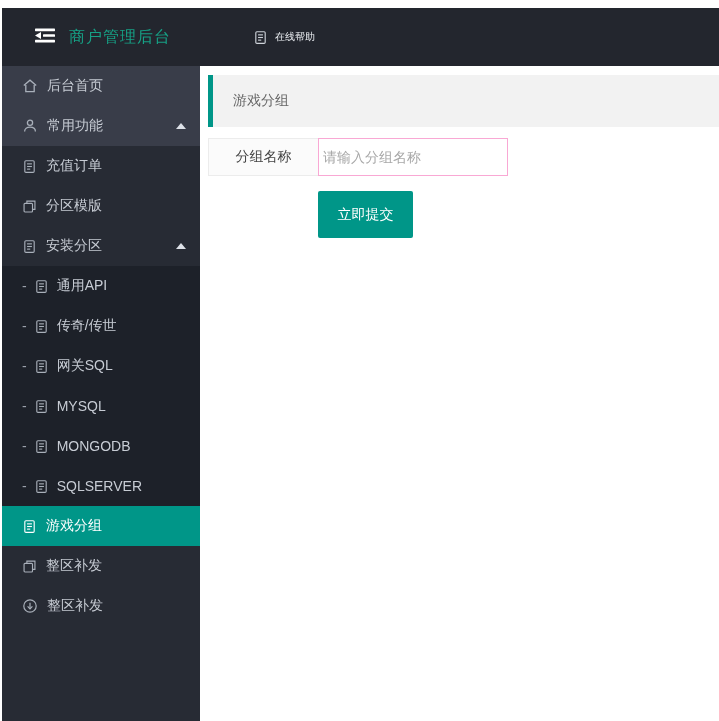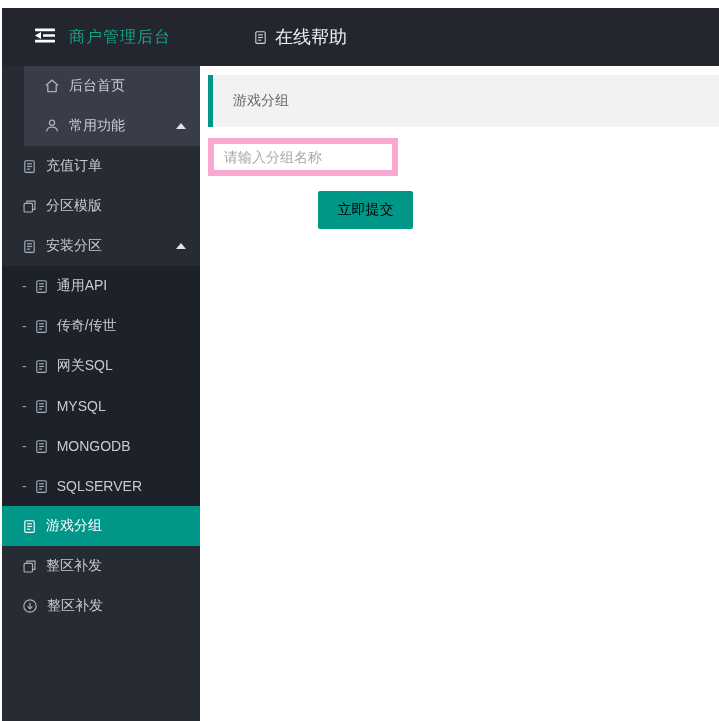--- a/index.html
+++ b/index.html
@@ -17,56 +17,56 @@
     width:719px;height:721px;position:relative;overflow:hidden;
     background:#ffffff;
     font-family:"Liberation Sans","DejaVu Sans",sans-serif;
   }
   .app{position:absolute;left:2px;top:8px;right:0;bottom:0;display:flex;flex-direction:column;justify-content:space-between;}
 
   
   .header{flex:0 0 58px;height:58px;background:var(--header-bg);display:flex;align-items:center;}
   .collapse-btn{margin-left:32px;color:#ffffff;display:flex;align-items:center;cursor:pointer;}
   .brand{color:var(--brand-teal);font-size:16px;margin-left:13px;letter-spacing:1px;white-space:nowrap;}
-  .help{display:flex;align-items:center;margin-left:82px;color:#edf0f4;font-size:18px;cursor:pointer;}
+  .help{display:flex;align-items:center;margin-left:82px;color:#edf0f4;font-size:10px;cursor:pointer;}
   .help .icon{color:#ced3da;display:flex;margin-right:7px;}
 
   
   .main{flex:1;display:flex;min-height:0;}
 
   
   .sidebar{flex:0 0 198px;width:198px;background:var(--lv1-bg);overflow:hidden;}
   .nav-item{height:40px;display:flex;align-items:center;padding:0 14px 0 20px;
     color:#c7ccd4;font-size:14px;cursor:pointer;white-space:nowrap;}
   .nav-item .icon{display:flex;margin-right:9px;color:#a9b0ba;flex:0 0 auto;}
   .nav-item .label{overflow:hidden;text-overflow:ellipsis;}
-  .lv0{background:var(--lv0-bg);margin-left:22px;}
+  .lv0{background:var(--lv0-bg);}
   .lv1{background:var(--lv1-bg);}
   .lv2{background:var(--lv2-bg);}
   .lv2 .dash{margin-right:7px;color:#9aa0aa;}
   .lv2 .icon{margin-right:8px;}
   .nav-item.active{background:var(--teal);color:#ffffff;}
   .nav-item.active .icon{color:#ffffff;}
   .arrow-up{margin-left:auto;width:0;height:0;
     border-left:5px solid transparent;border-right:5px solid transparent;
     border-bottom:6px solid #dde1e8;}
 
   
   .content{flex:1;background:#ffffff;padding:9px 0 0 8px;}
   .panel-header{height:52px;background:var(--panel-bg);display:flex;align-items:center;}
   .accent{width:5px;align-self:stretch;background:var(--teal);}
   .panel-title{margin-left:20px;color:#666666;font-size:14px;}
 
   .form-row{margin-top:11px;display:flex;}
   .form-label{width:110px;height:38px;background:#fbfbfb;border:1px solid #ececec;border-right:none;
     display:flex;align-items:center;justify-content:center;color:#444444;font-size:14px;}
-  .form-input{width:190px;height:38px;border:6px solid #f9a8d4;padding:0 10px;font-size:14px;
+  .form-input{width:190px;height:38px;border:1px solid #f9a8d4;padding:0 4px;font-size:14px;
     color:#333333;outline:none;background:#ffffff;font-family:inherit;}
   .form-input::placeholder{color:#a8a8a8;}
-  .submit-btn{margin:15px 0 0 110px;width:95px;height:38px;background:var(--teal);color:#000000;
+  .submit-btn{margin:15px 0 0 110px;width:95px;height:47px;background:var(--teal);color:#ffffff;
     border:none;border-radius:2px;font-size:14px;cursor:pointer;font-family:Liberation Serif, serif;display:block;}
 </style>
 </head>
 <body>
 
 <div class="app">
 
   <div class="header">
     <span class="collapse-btn">
         <span class="icon"><svg width="22" height="17" viewBox="0 0 22 17">
@@ -270,20 +270,21 @@
   </div>
       </div>
 
     <div class="content">
       <div class="panel-header">
         <span class="accent"></span>
         <span class="panel-title">游戏分组</span>
       </div>
 
       <div class="form-row">
+        <span class="form-label">分组名称</span>
         <input class="form-input" type="text" placeholder="请输入分组名称" style="">
       </div>
 
       <button class="submit-btn">立即提交</button>
     </div>
 
   </div>
 </div>
 
 </body></html>

